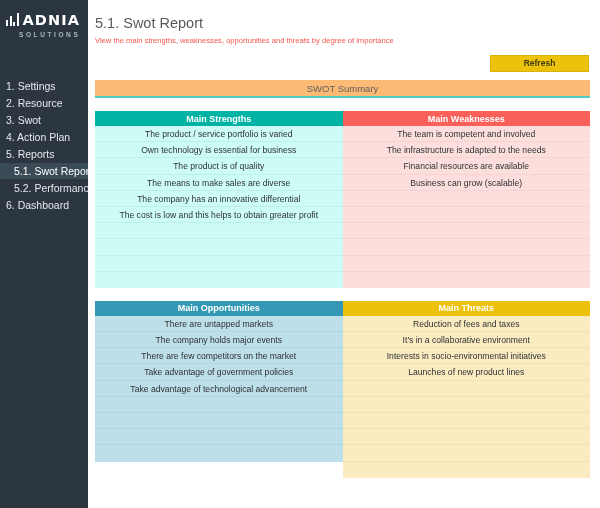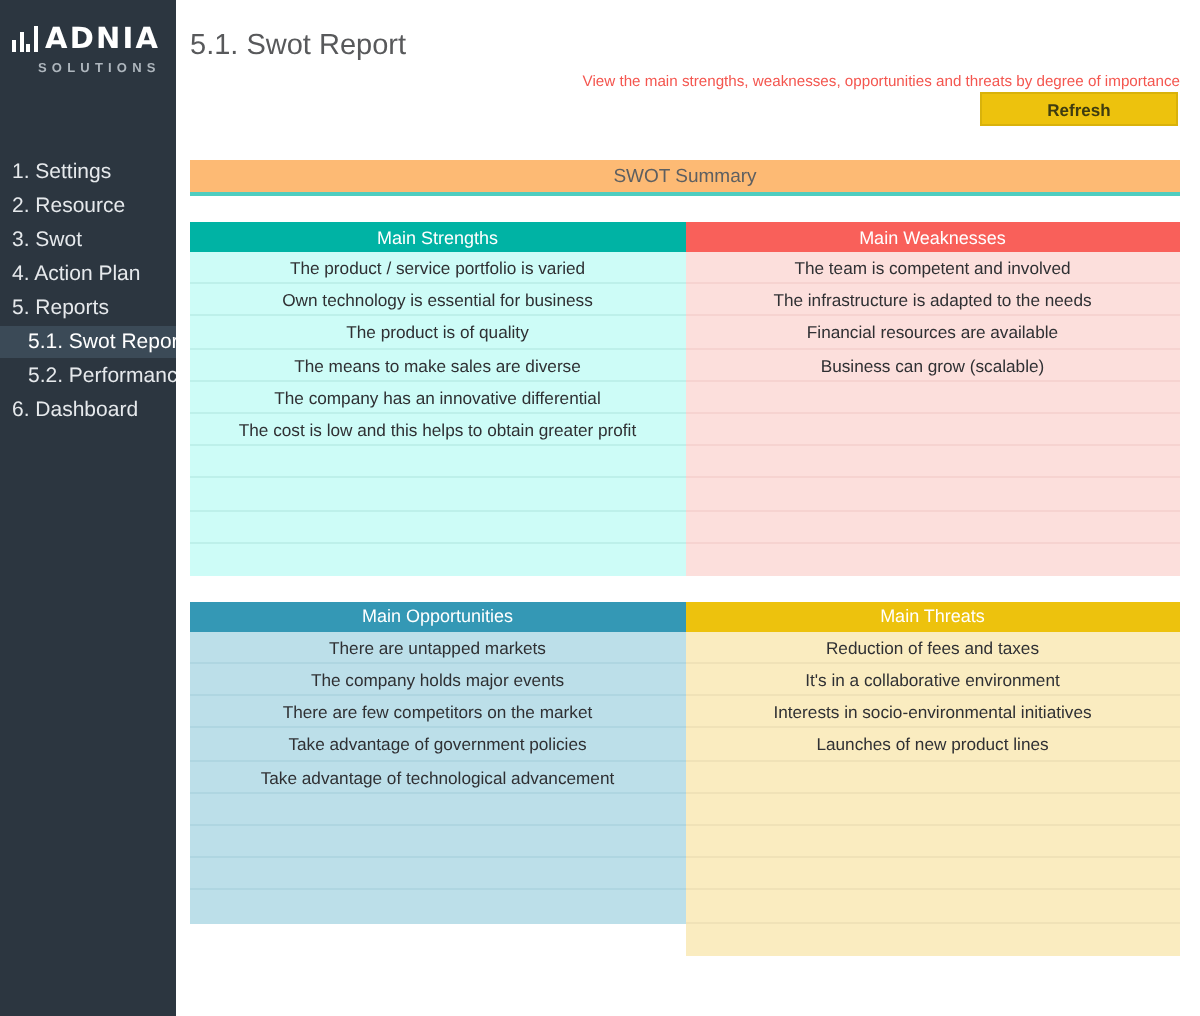--- a/index.html
+++ b/index.html
@@ -107,28 +107,27 @@
     font-size: 14.5px;
     font-weight: normal;
     padding: 14px 0 0 0;
     line-height: 18px;
   }
   .page-sub {
     color: #f4564f;
     font-size: 7.6px;
     line-height: 10px;
     padding-top: 4px;
-    text-align: right;
   }
 
   .toolbar {
     height: 34px;
     display: flex;
     justify-content: flex-end;
-    align-items: flex-start;
+    align-items: center;
     padding-right: 1px;
   }
   .refresh-btn {
     width: 99px;
     height: 17px;
     background: #edc20d;
     border: 1px solid #d9b20b;
     color: #3f3c10;
     font-size: 8.5px;
     font-weight: bold;
@@ -162,21 +161,21 @@
     width: 50%;
   }
 
   .quad-head {
     height: 15px;
     display: flex;
     align-items: center;
     justify-content: center;
     color: #ffffff;
     font-size: 9px;
-    font-weight: normal;
+    font-weight: bold;
   }
   .quad-head.strengths     { background: #00b3a4; }
   .quad-head.weaknesses    { background: #f9605a; }
   .quad-head.opportunities { background: #3498b5; }
   .quad-head.threats       { background: #edc20d; }
 
   .quad-body { width: 100%; }
   .quad-body.strengths     { background: #cdfcf7; }
   .quad-body.weaknesses    { background: #fcdfdc; }
   .quad-body.opportunities { background: #bcdfe9; }

